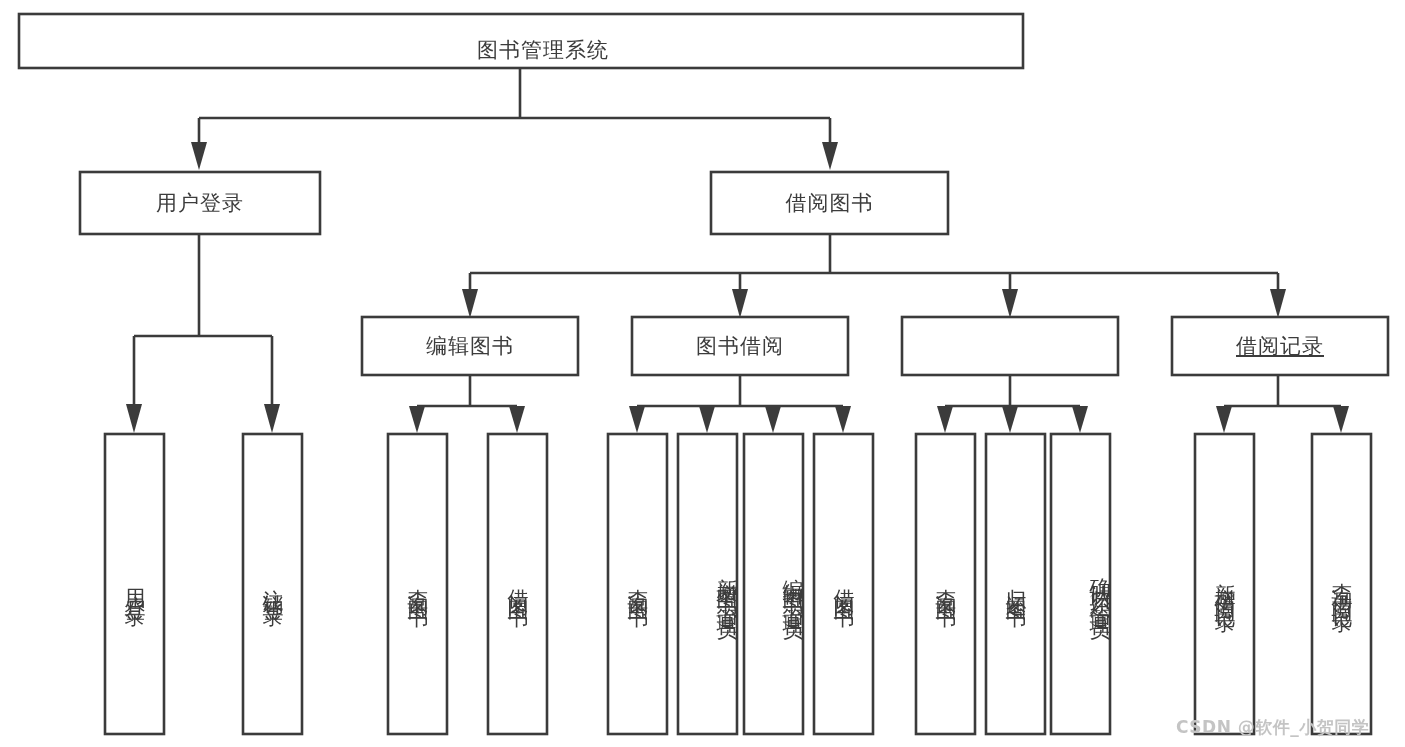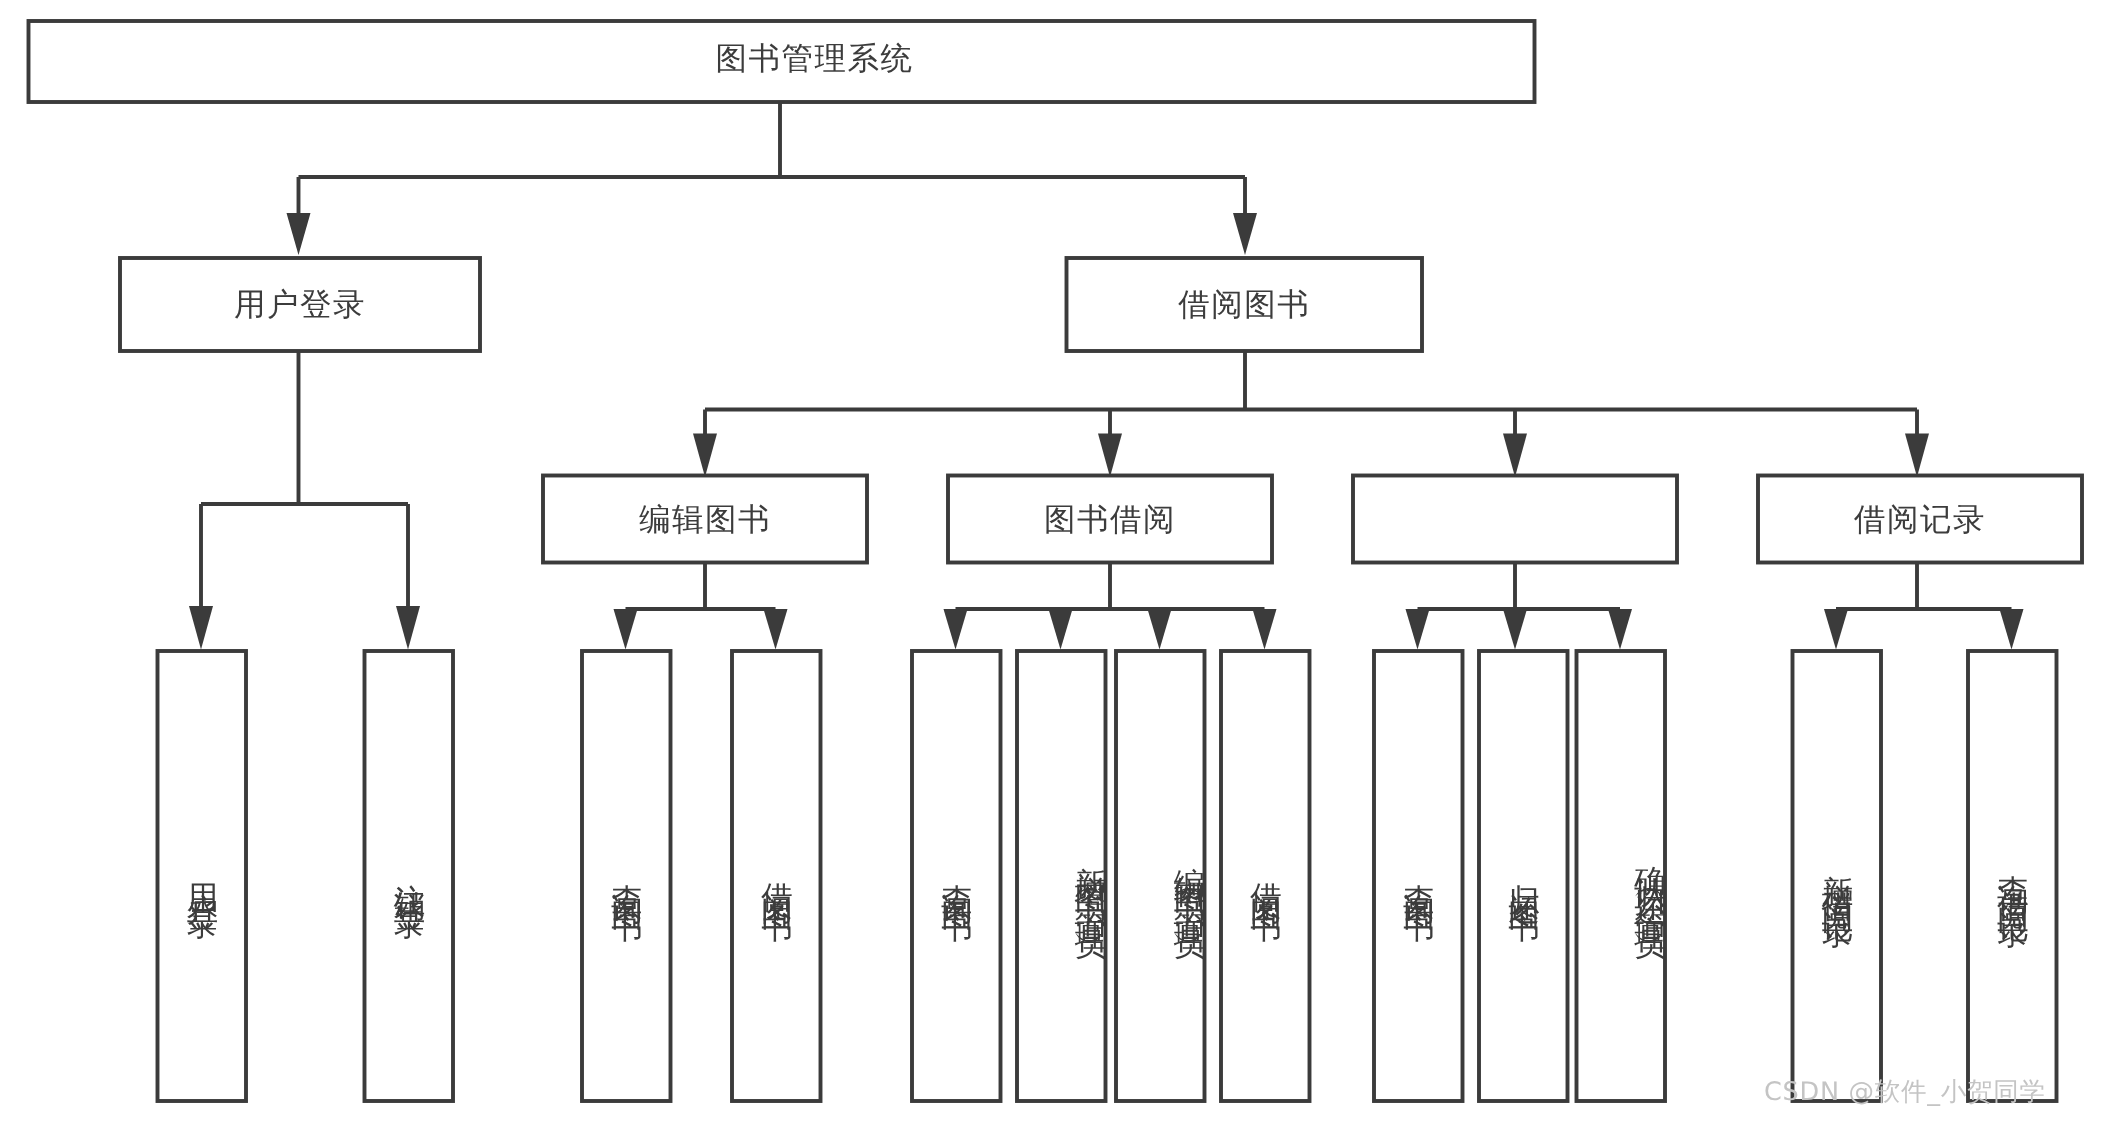--- a/index.html
+++ b/index.html
@@ -174,42 +174,42 @@
     <rect class="node-box" x="814" y="434" width="59" height="300"></rect>
 
     <rect class="node-box" x="916" y="434" width="59" height="300"></rect>
     <rect class="node-box" x="986" y="434" width="59" height="300"></rect>
     <rect class="node-box" x="1051" y="434" width="59" height="300"></rect>
 
     <rect class="node-box" x="1195" y="434" width="59" height="300"></rect>
     <rect class="node-box" x="1312" y="434" width="59" height="300"></rect>
   </svg>
 
-  <div class="node-label-h" style="left:19px; top:12px; width:1048px; height:54px;">图书管理系统</div>
+  <div class="node-label-h" style="left:19px; top:23px; width:1048px; height:54px;">图书管理系统</div>
 
   <div class="node-label-h" style="left:80px; top:172px; width:240px; height:62px;">用户登录</div>
   <div class="node-label-h" style="left:711px; top:172px; width:237px; height:62px;">借阅图书</div>
 
   <div class="node-label-h" style="left:362px; top:317px; width:216px; height:58px;">编辑图书</div>
   <div class="node-label-h" style="left:632px; top:317px; width:216px; height:58px;">图书借阅</div>
-  <div class="node-label-h" style="left:1172px; top:317px; width:216px; height:58px;">借阅记录</div>
+  <div class="node-label-h" style="left:1172px; top:317px; width:216px; height:58px;text-decoration:underline;">借阅记录</div>
 
   <div class="node-label-v centered" style="left:105px; top:434px; width:59px; height:300px;">用户登录</div>
   <div class="node-label-v centered" style="left:243px; top:434px; width:59px; height:300px;">注销登录</div>
 
   <div class="node-label-v centered" style="left:388px; top:434px; width:59px; height:300px;">查询图书</div>
   <div class="node-label-v centered" style="left:488px; top:434px; width:59px; height:300px;">借阅图书</div>
 
   <div class="node-label-v centered" style="left:608px; top:434px; width:59px; height:300px;">查询图书</div>
   <div class="node-label-v" style="left:678px; top:442px; width:59px; height:292px;">新增图书（管理员）</div>
   <div class="node-label-v" style="left:744px; top:442px; width:59px; height:292px;">编辑图书（管理员）</div>
   <div class="node-label-v centered" style="left:814px; top:434px; width:59px; height:300px;">借阅图书</div>
 
   <div class="node-label-v centered" style="left:916px; top:434px; width:59px; height:300px;">查询图书</div>
   <div class="node-label-v centered" style="left:986px; top:434px; width:59px; height:300px;">归还图书</div>
   <div class="node-label-v" style="left:1051px; top:442px; width:59px; height:292px;">确认归还（管理员）</div>
 
   <div class="node-label-v centered" style="left:1195px; top:434px; width:59px; height:300px;">新增借阅记录</div>
   <div class="node-label-v centered" style="left:1312px; top:434px; width:59px; height:300px;">查询借阅记录</div>
 
-  <div class="watermark" style="left:1176px; top:716px;">CSDN @软件_小贺同学</div>
+  <div class="watermark" style="left:1176px; top:716px;font-weight:bold;">CSDN @软件_小贺同学</div>
 
 </div>
 
 </body></html>

